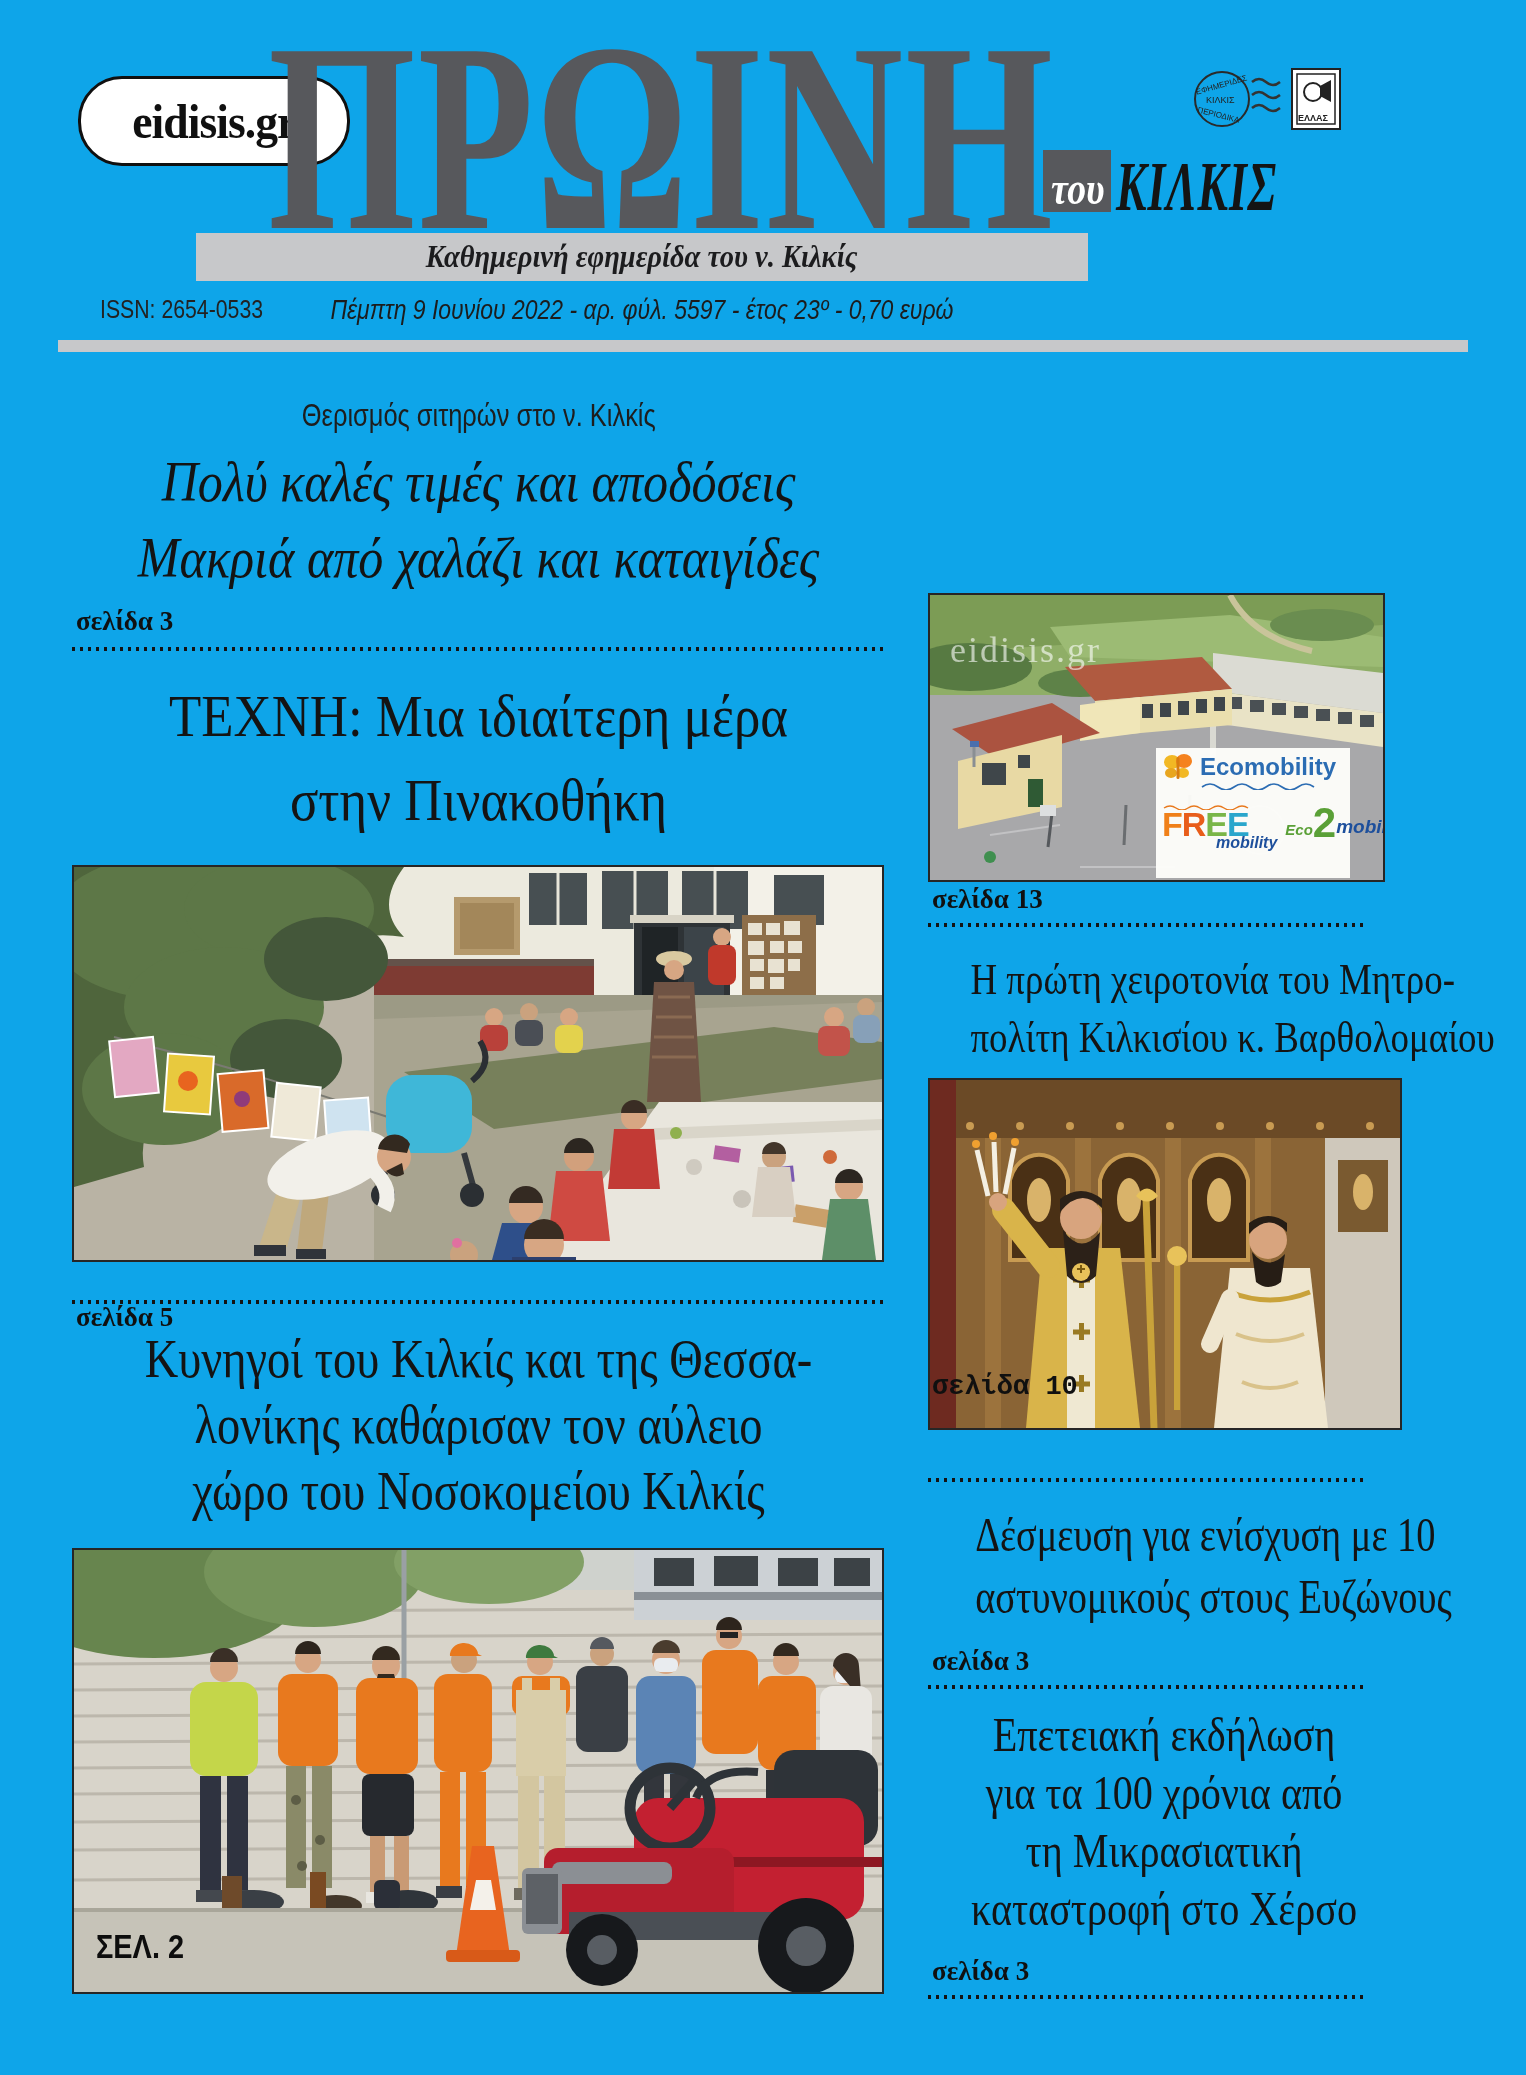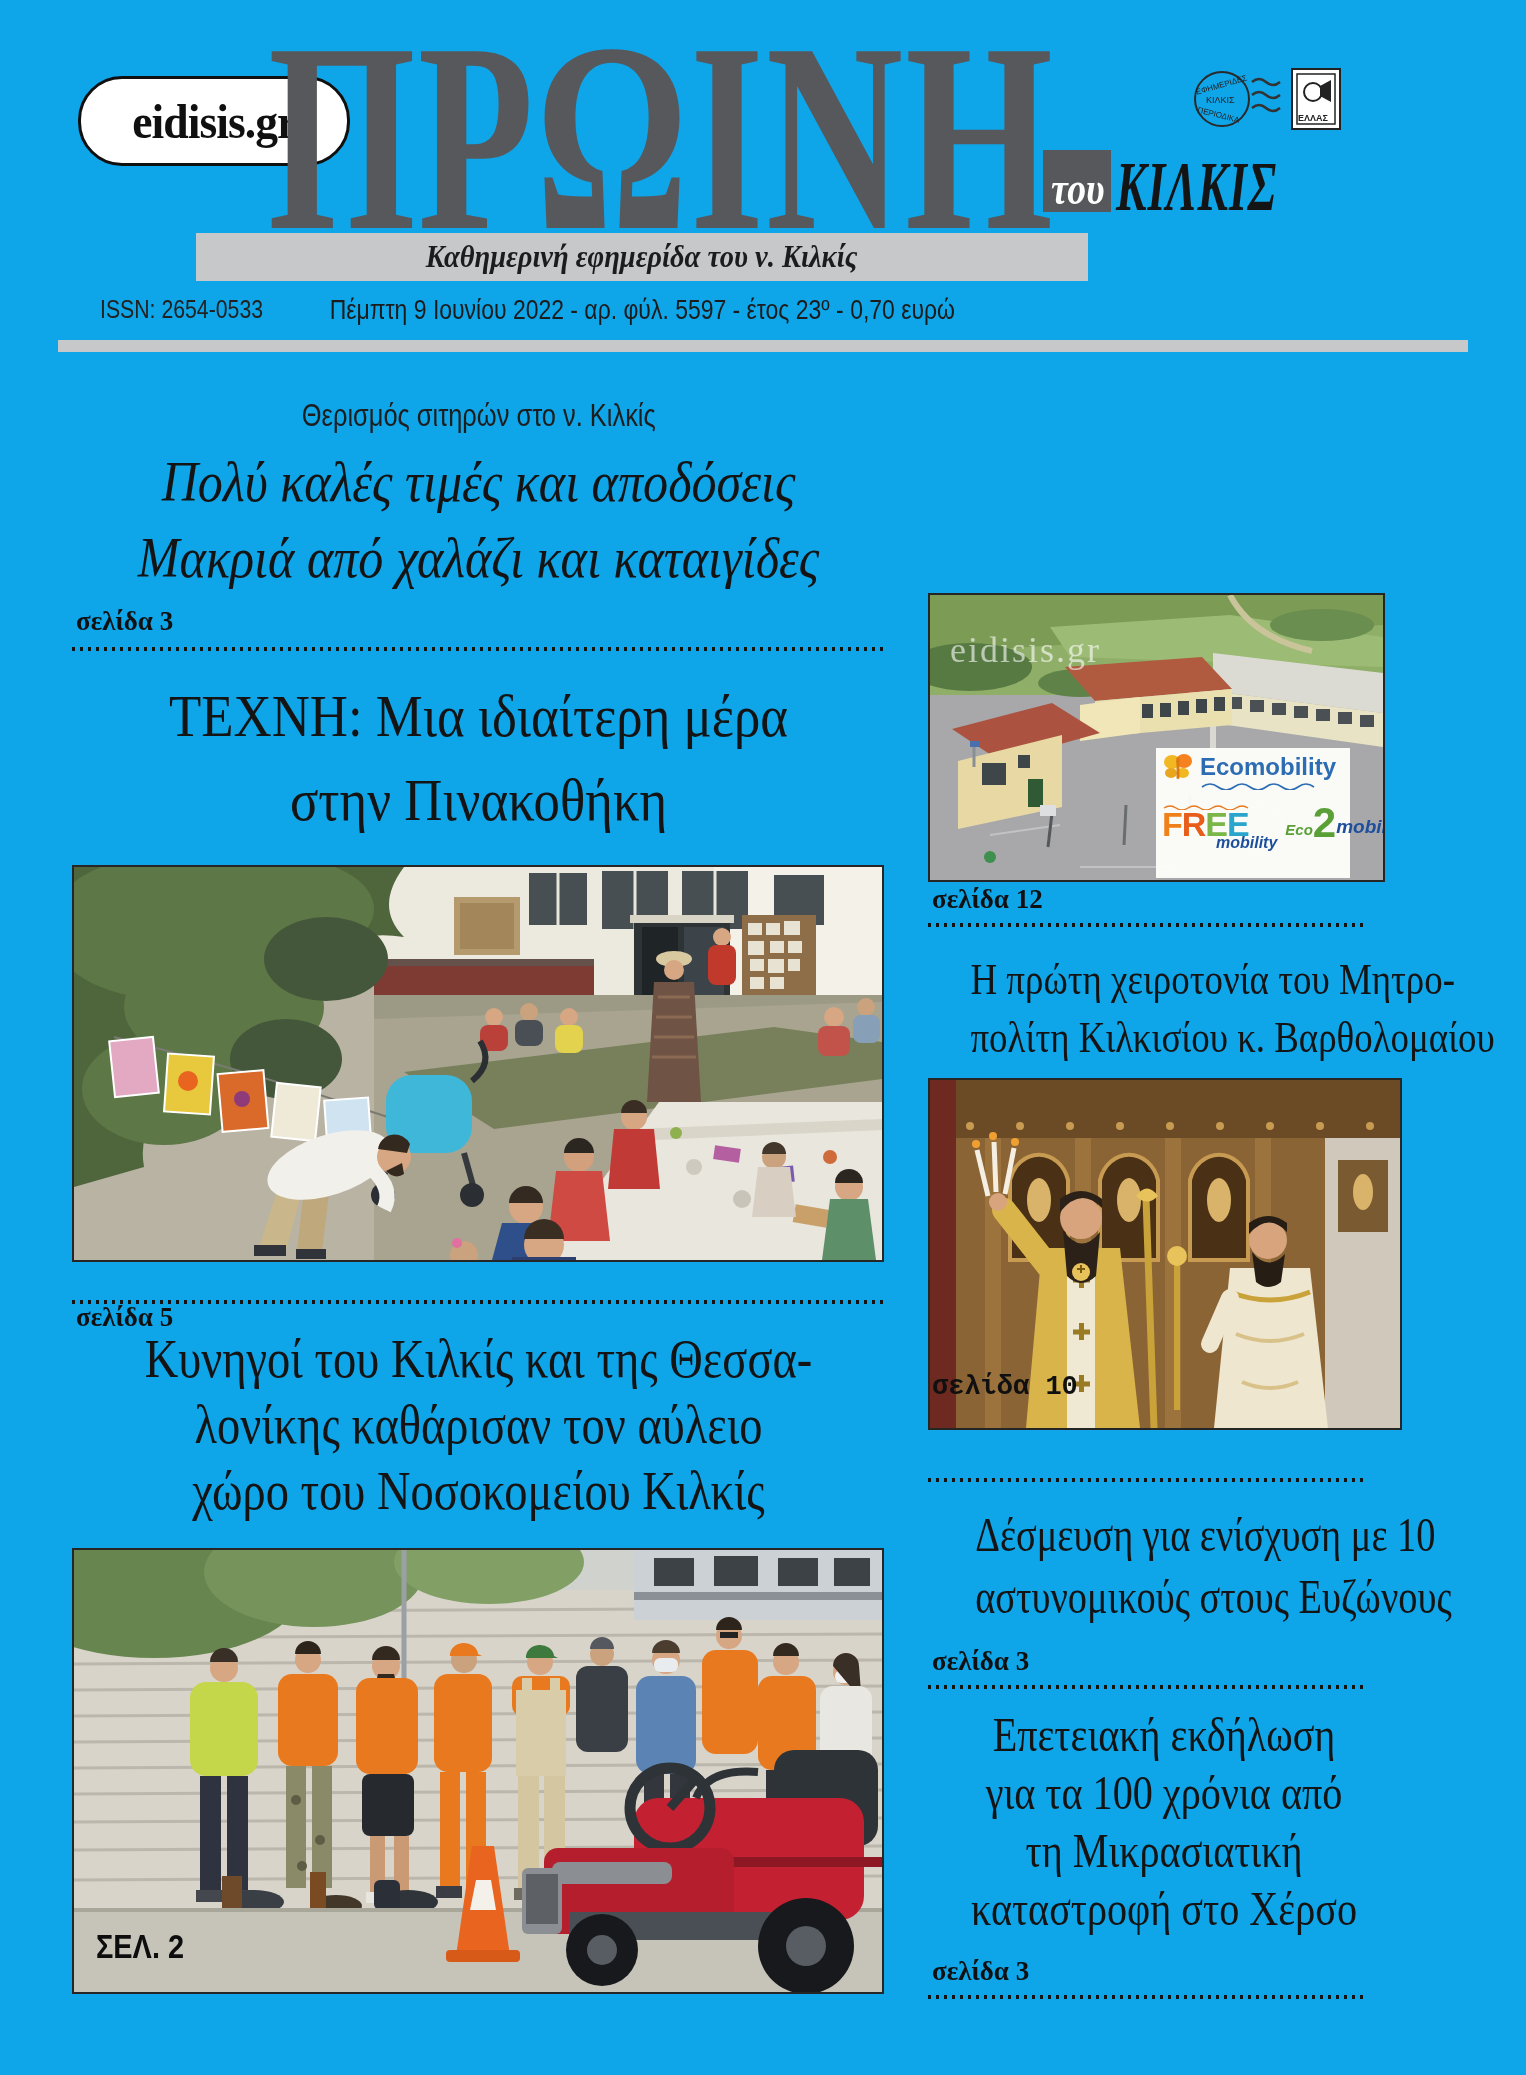--- a/index.html
+++ b/index.html
@@ -11,21 +11,21 @@
   svg text.serif{font-family:"Liberation Serif","DejaVu Serif",serif;}
 
   
   .logo-pill{left:78px;top:76px;width:266px;height:84px;border:3px solid #101010;border-radius:44px;
              display:flex;align-items:center;justify-content:center;background:#fff;}
   .logo-pill span{font-weight:bold;font-size:48px;color:#101010;letter-spacing:-1px;transform:scaleX(.95);}
   .subtitle-bar{left:196px;top:233px;width:892px;height:48px;background:#c7c8ca;
                 display:flex;align-items:center;justify-content:center;}
   .subtitle-bar span{font-weight:bold;font-style:italic;font-size:31px;color:#1c1c1e;transform:scaleX(.92);white-space:nowrap;}
   .issn{left:100px;top:295px;font-size:25px;color:#222;transform:scaleX(.85);transform-origin:0 50%;white-space:nowrap;}
-  .dateline{left:196px;top:294px;width:892px;text-align:center;font-size:28px;color:#1c1c1c;}
+  .dateline{left:196px;top:294px;width:892px;text-align:center;font-size:28px;color:#1c1c1c;font-style:italic;}
   .dateline span{display:inline-block;transform:scaleX(.82);white-space:nowrap;}
   .gray-rule{left:58px;top:340px;width:1410px;height:12px;background:#c7c8ca;}
 
   
   .hl{position:absolute;text-align:center;color:#141414;}
   .hl .ln{display:block;white-space:nowrap;}
   .kicker{left:72px;top:398px;width:813px;text-align:center;font-size:31px;color:#1e1e1e;}
   .kicker span{display:inline-block;transform:scaleX(.82);white-space:nowrap;}
   .pageref{position:absolute;font-weight:bold;font-size:27px;color:#101010;white-space:nowrap;}
   .dotrule{position:absolute;height:4px;
@@ -499,21 +499,21 @@
         <span class="free-sub">mobility</span>
         <div class="eco2">
           <span class="pre">Eco</span>
           <span class="num">2</span>
           <span class="post">mobility</span>
         </div>
       </div>
     </div>
   </div>
 
-  <div class="pageref" style="left:932px;top:884px;">σελίδα 12</div>
+  <div class="pageref" style="left:932px;top:884px;">σελίδα 13</div>
   <div class="dotrule" style="left:928px;top:923px;width:437px;"></div>
 
   <div class="hl" style="left:928px;top:950px;width:472px;font-size:45px;line-height:58px;">
     <span class="ln" style="transform:scaleX(.82)">Η πρώτη χειροτονία του Μητρο-</span>
     <span class="ln" style="transform:scaleX(.82)">πολίτη Κιλκισίου κ. Βαρθολομαίου</span>
   </div>
 
   <div class="photo" style="left:928px;top:1078px;width:470px;height:348px;">
     <svg viewBox="0 0 470 348" width="470" height="348">
       <rect width="470" height="348" fill="#8a6435"></rect>

